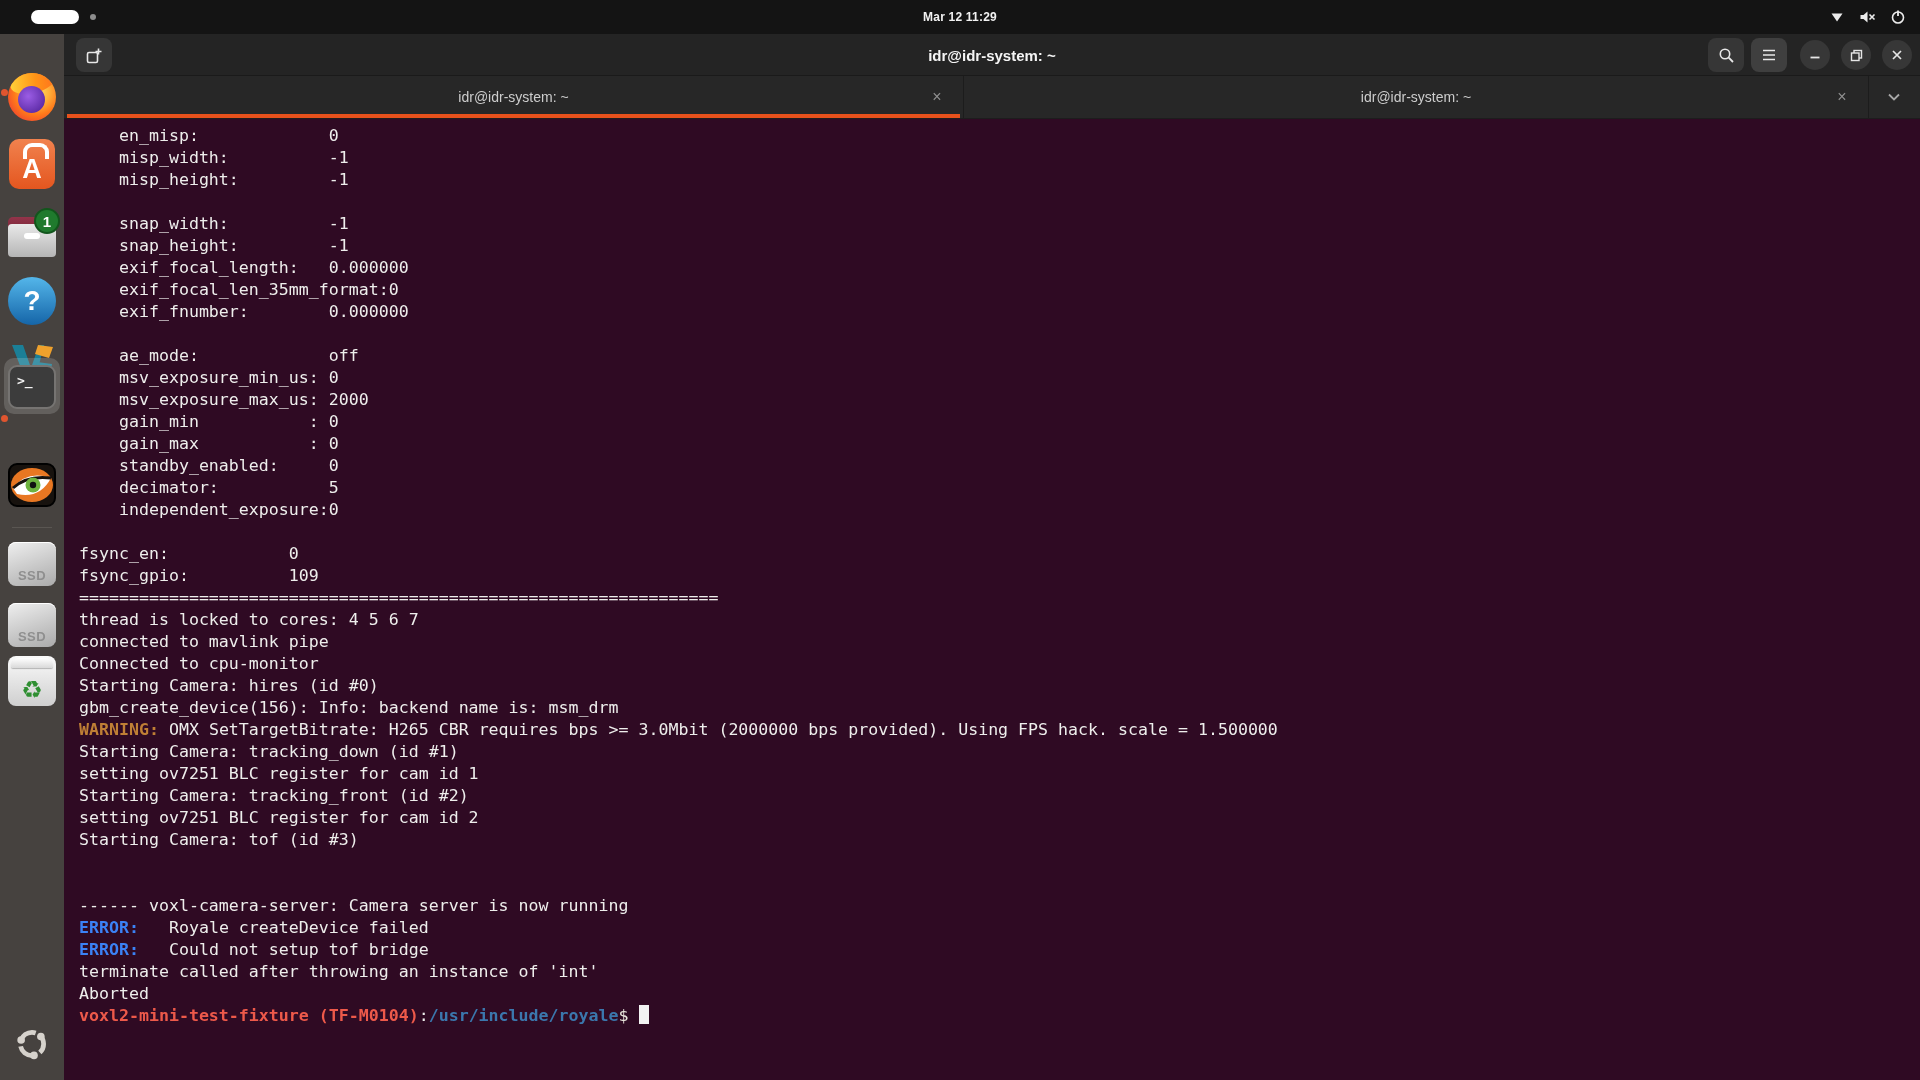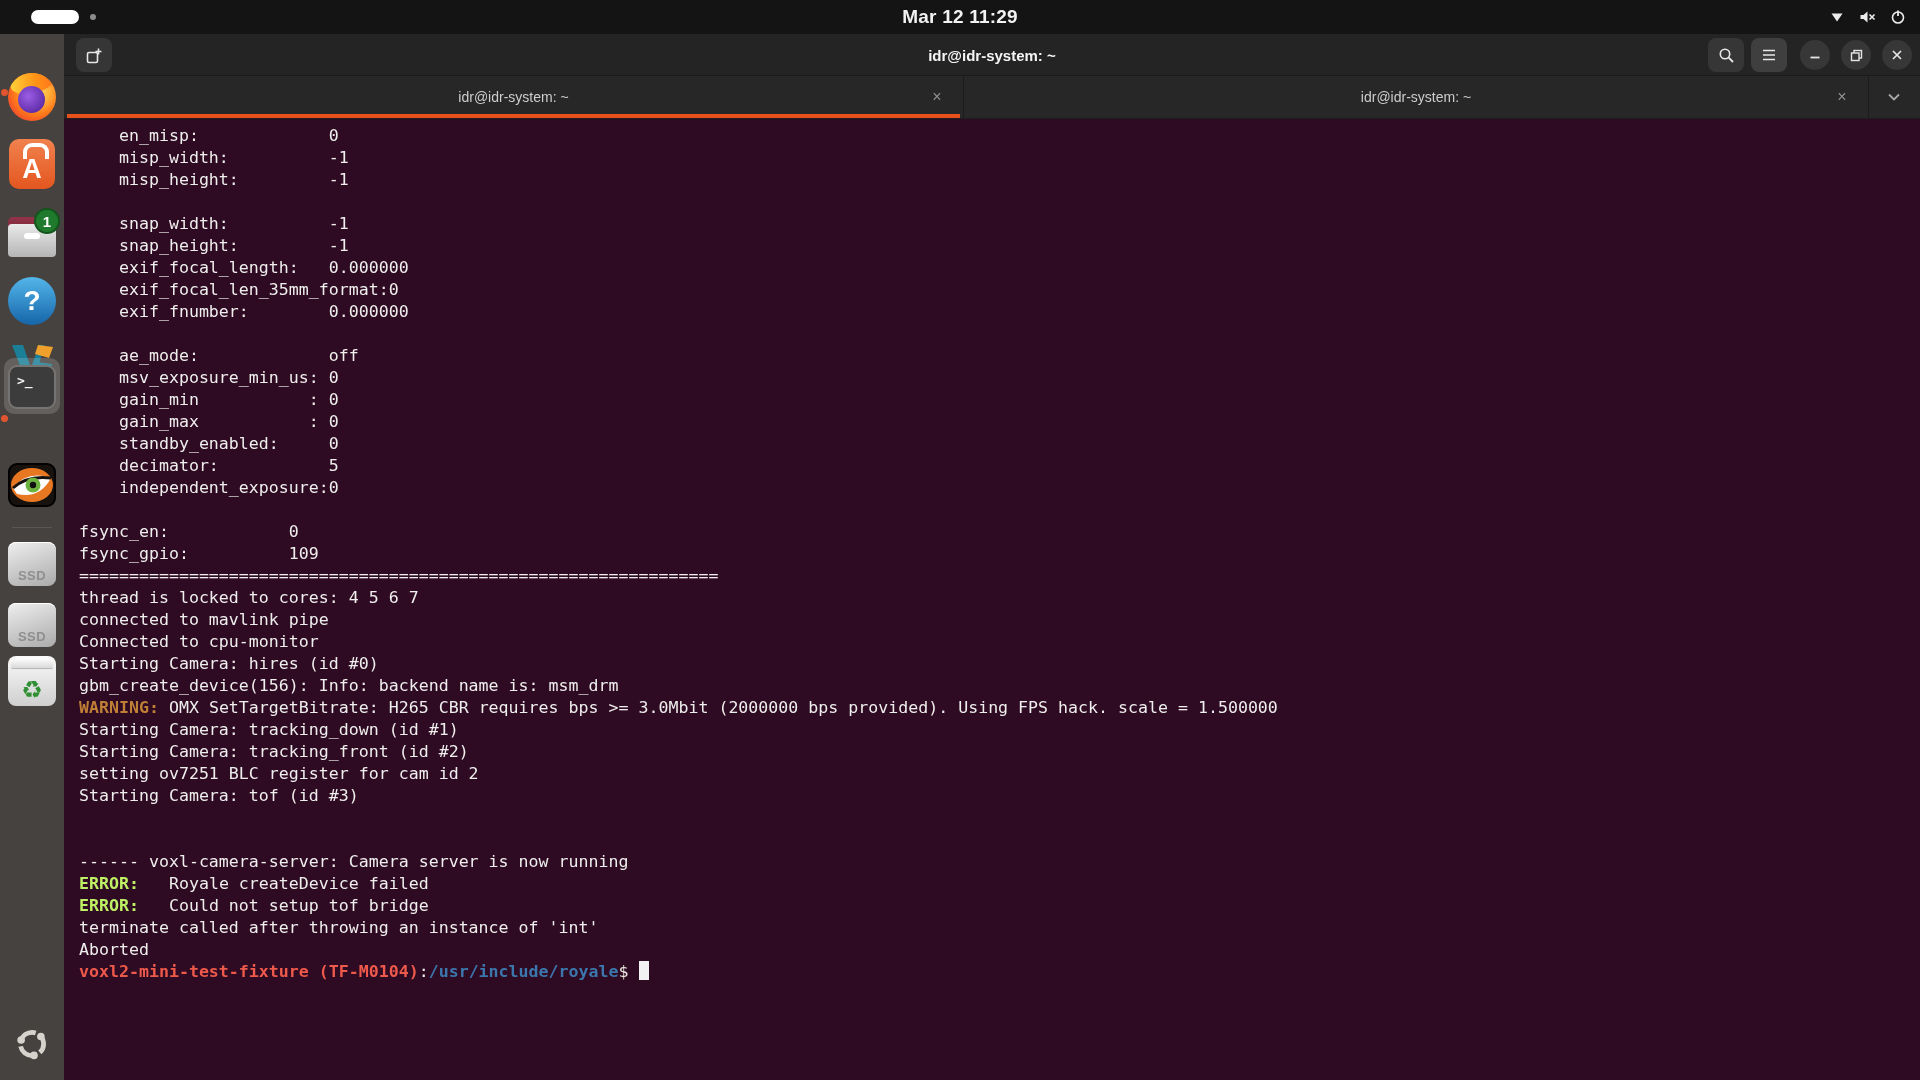--- a/index.html
+++ b/index.html
@@ -3,21 +3,21 @@
 <meta charset="utf-8">
 <style>
   html,body{margin:0;padding:0;width:1920px;height:1080px;overflow:hidden;background:#000;
             font-family:"Liberation Sans", sans-serif;}
   *{box-sizing:border-box}
   
   .topbar{position:absolute;left:0;top:0;width:1920px;height:34px;background:#141414;color:#f2f2f2;}
   .ws-pill{position:absolute;left:31px;top:10px;width:48px;height:14px;border-radius:7px;background:#fff;}
   .ws-dot{position:absolute;left:90px;top:14px;width:6px;height:6px;border-radius:50%;background:#8d8d8d;}
   .clock{position:absolute;left:0;right:0;top:0;height:34px;display:flex;align-items:center;justify-content:center;
-         font-size:19px;font-weight:600;letter-spacing:.2px;}
+         font-size:12px;font-weight:600;letter-spacing:.2px;}
   .sysicons{position:absolute;right:14px;top:0;height:34px;display:flex;align-items:center;gap:14px;}
   .sysicons svg{display:block}
   
   .dock{position:absolute;left:0;top:34px;width:64px;height:1046px;background:#46423f;}
   .ditem{position:absolute;left:7px;width:50px;height:50px;display:flex;align-items:center;justify-content:center;}
   .rundot{position:absolute;left:1px;width:7px;height:7px;border-radius:50%;background:#e0552f;}
   .ff{width:48px;height:48px;border-radius:50%;position:relative;overflow:hidden;
       background:radial-gradient(circle at 60% 40%,#ffe066 0%,#ffb13b 30%,#ff7a1a 55%,#f3522a 75%,#c9203f 100%);}
   .ff-in{position:absolute;left:10px;top:13px;width:27px;height:27px;border-radius:50%;
       background:radial-gradient(circle at 38% 38%,#9b5de5,#5f2da8 75%);}
@@ -62,21 +62,21 @@
   .tab .lbl{pointer-events:none}
   .tab-close{position:absolute;right:14px;top:50%;transform:translateY(-50%);width:24px;height:24px;
       display:flex;align-items:center;justify-content:center;color:#8f8f8f;font-size:16px;}
   .tab.active::after{content:"";position:absolute;left:3px;right:3px;bottom:0;height:4px;background:#e8511c;}
   .chevzone{width:50px;height:100%;display:flex;align-items:center;justify-content:center;color:#a8a8a8;}
   
   .terminal{position:absolute;left:0;top:86px;width:100%;height:960px;background:#2f0a23;
       padding:5px 0 0 15px;font-family:"DejaVu Sans Mono",monospace;font-size:16.6px;color:#eeeeec;}
   .tline{height:22px;line-height:22px;white-space:pre;}
   .sg-warn{color:#bf7f35;font-weight:bold;}
-  .sg-err{color:#bef264;font-weight:bold;}
+  .sg-err{color:#3b82f6;font-weight:bold;}
   .sg-name{color:#ed594a;font-weight:bold;}
   .sg-path{color:#3b77ad;font-weight:bold;}
   .sg-dollar{color:#e9e5dc;}
   .cursor{display:inline-block;width:10px;height:19px;background:#f2f2f2;vertical-align:-3px;}
 </style>
 </head>
 <body>
 
 <div class="topbar">
   <div class="ws-pill"></div>
@@ -258,36 +258,38 @@
         <div class="tline"><span>    misp_height:         -1</span></div>
         <div class="tline"></div>
         <div class="tline"><span>    snap_width:          -1</span></div>
         <div class="tline"><span>    snap_height:         -1</span></div>
         <div class="tline"><span>    exif_focal_length:   0.000000</span></div>
         <div class="tline"><span>    exif_focal_len_35mm_format:0</span></div>
         <div class="tline"><span>    exif_fnumber:        0.000000</span></div>
         <div class="tline"></div>
         <div class="tline"><span>    ae_mode:             off</span></div>
         <div class="tline"><span>    msv_exposure_min_us: 0</span></div>
+        <div class="tline"><span>    msv_exposure_max_us: 2000</span></div>
         <div class="tline"><span>    gain_min           : 0</span></div>
         <div class="tline"><span>    gain_max           : 0</span></div>
         <div class="tline"><span>    standby_enabled:     0</span></div>
         <div class="tline"><span>    decimator:           5</span></div>
         <div class="tline"><span>    independent_exposure:0</span></div>
         <div class="tline"></div>
         <div class="tline"><span>fsync_en:            0</span></div>
         <div class="tline"><span>fsync_gpio:          109</span></div>
         <div class="tline"><span>================================================================</span></div>
         <div class="tline"><span>thread is locked to cores: 4 5 6 7</span></div>
         <div class="tline"><span>connected to mavlink pipe</span></div>
         <div class="tline"><span>Connected to cpu-monitor</span></div>
         <div class="tline"><span>Starting Camera: hires (id #0)</span></div>
         <div class="tline"><span>gbm_create_device(156): Info: backend name is: msm_drm</span></div>
         <div class="tline"><span class="sg-warn">WARNING:</span><span> OMX SetTargetBitrate: H265 CBR requires bps &gt;= 3.0Mbit (2000000 bps provided). Using FPS hack. scale = 1.500000</span></div>
         <div class="tline"><span>Starting Camera: tracking_down (id #1)</span></div>
+        <div class="tline"><span>setting ov7251 BLC register for cam id 1</span></div>
         <div class="tline"><span>Starting Camera: tracking_front (id #2)</span></div>
         <div class="tline"><span>setting ov7251 BLC register for cam id 2</span></div>
         <div class="tline"><span>Starting Camera: tof (id #3)</span></div>
         <div class="tline"></div>
         <div class="tline"></div>
         <div class="tline"><span>------ voxl-camera-server: Camera server is now running</span></div>
         <div class="tline"><span class="sg-err">ERROR:</span><span>   Royale createDevice failed</span></div>
         <div class="tline"><span class="sg-err">ERROR:</span><span>   Could not setup tof bridge</span></div>
         <div class="tline"><span>terminate called after throwing an instance of 'int'</span></div>
         <div class="tline"><span>Aborted</span></div>

